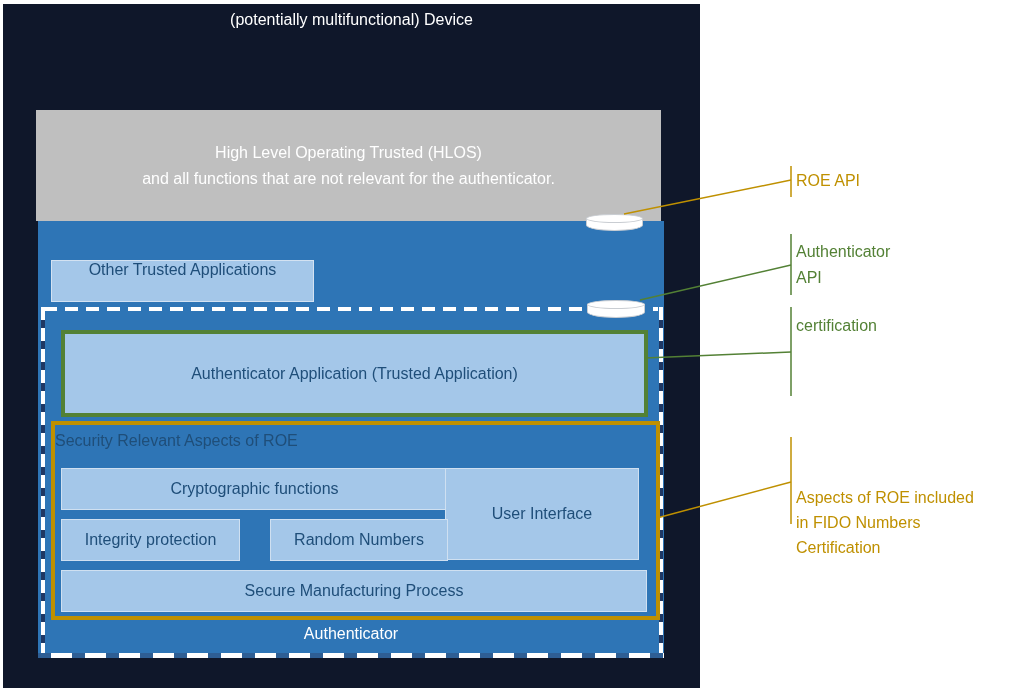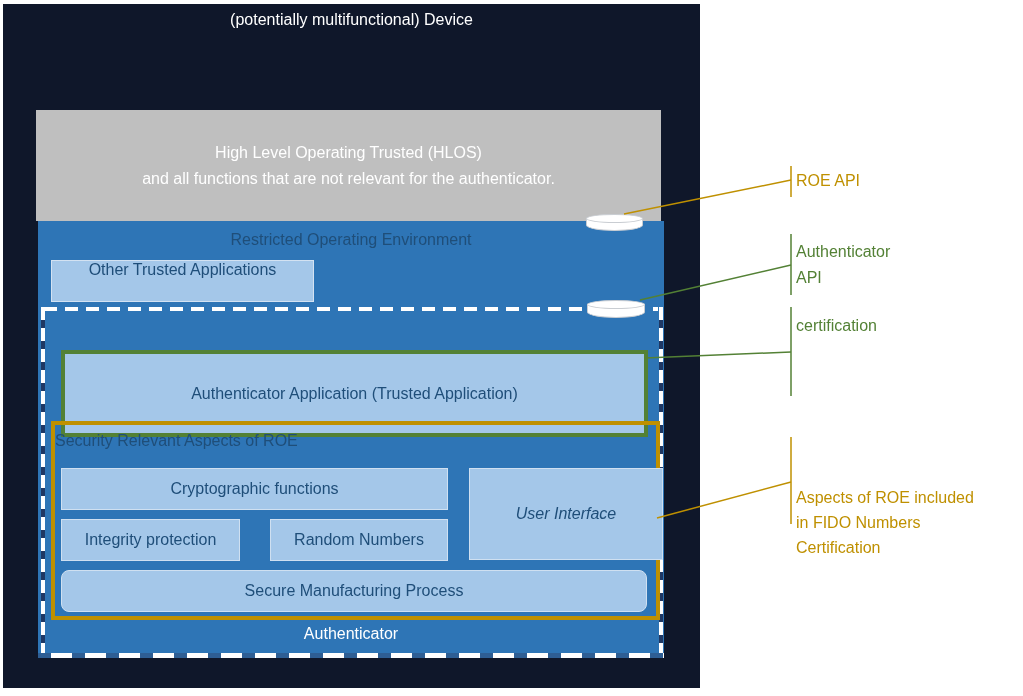--- a/index.html
+++ b/index.html
@@ -38,33 +38,33 @@
   #dash-top   { left: 6px;  top: 86px; width: 614px; }
   #dash-left  { left: 3px;  top: 86px; height: 350px; }
   #dash-right { left: 621px; top: 86px; height: 350px; }
   #dash-bottom { left: 0; top: 432px; width: 626px; height: 5px;
     background-color: #ffffff;
     background-image: repeating-linear-gradient(90deg, #2E5E94 0 13px, transparent 13px 34px); }
 
   
   #auth-app { left: 23px; top: 109px; width: 587px; height: 87px;
      background: #A4C7E9; border: 4px solid #538135;
-     display: flex; align-items: center; justify-content: center; margin-top: 20px; }
+     display: flex; align-items: center; justify-content: center; }
 
   
   #sec-box { left: 13px; top: 200px; width: 609px; height: 199px;
      border: 4px solid #BF9000; }
   #sec-title { left: 0; top: 7px; width: 100%; text-align: left; color: #1F4E79; }
   .cell { background: #A4C7E9; border: 1px solid #CFE0F1;
      display: flex; align-items: center; justify-content: center; text-align: center; }
   #cell-crypto    { left: 6px;   top: 43px;  width: 387px; height: 42px; text-align: right; }
-  #cell-ui        { left: 414px; top: 43px;  width: 194px; height: 92px; font-style: italic; }
+  #cell-ui        { left: 390px; top: 43px;  width: 194px; height: 92px; }
   #cell-integrity { left: 6px;   top: 94px;  width: 179px; height: 42px; }
   #cell-random    { left: 215px; top: 94px;  width: 178px; height: 42px; }
-  #cell-secure    { left: 6px;   top: 145px; width: 586px; height: 42px; border-radius: 8px; }
+  #cell-secure    { left: 6px;   top: 145px; width: 586px; height: 42px; }
 
   #auth-label { left: 0; top: 404px; width: 100%; text-align: center; color: #ffffff; }
 
   
   .cyl { position: absolute; }
   .cyl .body { position: absolute; left: 0; top: 4px; width: 100%; bottom: 0;
      background: #ffffff; border: 1px solid #C9CDD2; border-top: none;
      border-radius: 0 0 50% 50% / 0 0 6px 6px; }
   .cyl .top { position: absolute; left: 0; top: 0; width: 100%; height: 9px;
      background: #ffffff; border: 1px solid #C9CDD2; border-radius: 50%; }
@@ -89,21 +89,20 @@
 
   <div class="abs" id="device">
     <div class="abs" id="device-title">(potentially multifunctional) Device</div>
 
     <div class="abs" id="hlos" style="left:33px; top:106px;">
       <div>High Level Operating Trusted (HLOS)</div>
       <div>and all functions that are not relevant for the authenticator.</div>
     </div>
 
     <div class="abs" id="roe" style="left:35px; top:217px;">
-      <div class="abs" id="roe-title">Restricted Operating Environment</div>
 
       <div class="abs" id="other-trusted">
         <span>Other Trusted Applications</span>
       </div>
 
       <div class="abs dash-h" id="dash-top"></div>
       <div class="abs dash-v" id="dash-left"></div>
       <div class="abs dash-v" id="dash-right"></div>
       <div class="abs" id="dash-bottom"></div>
 

